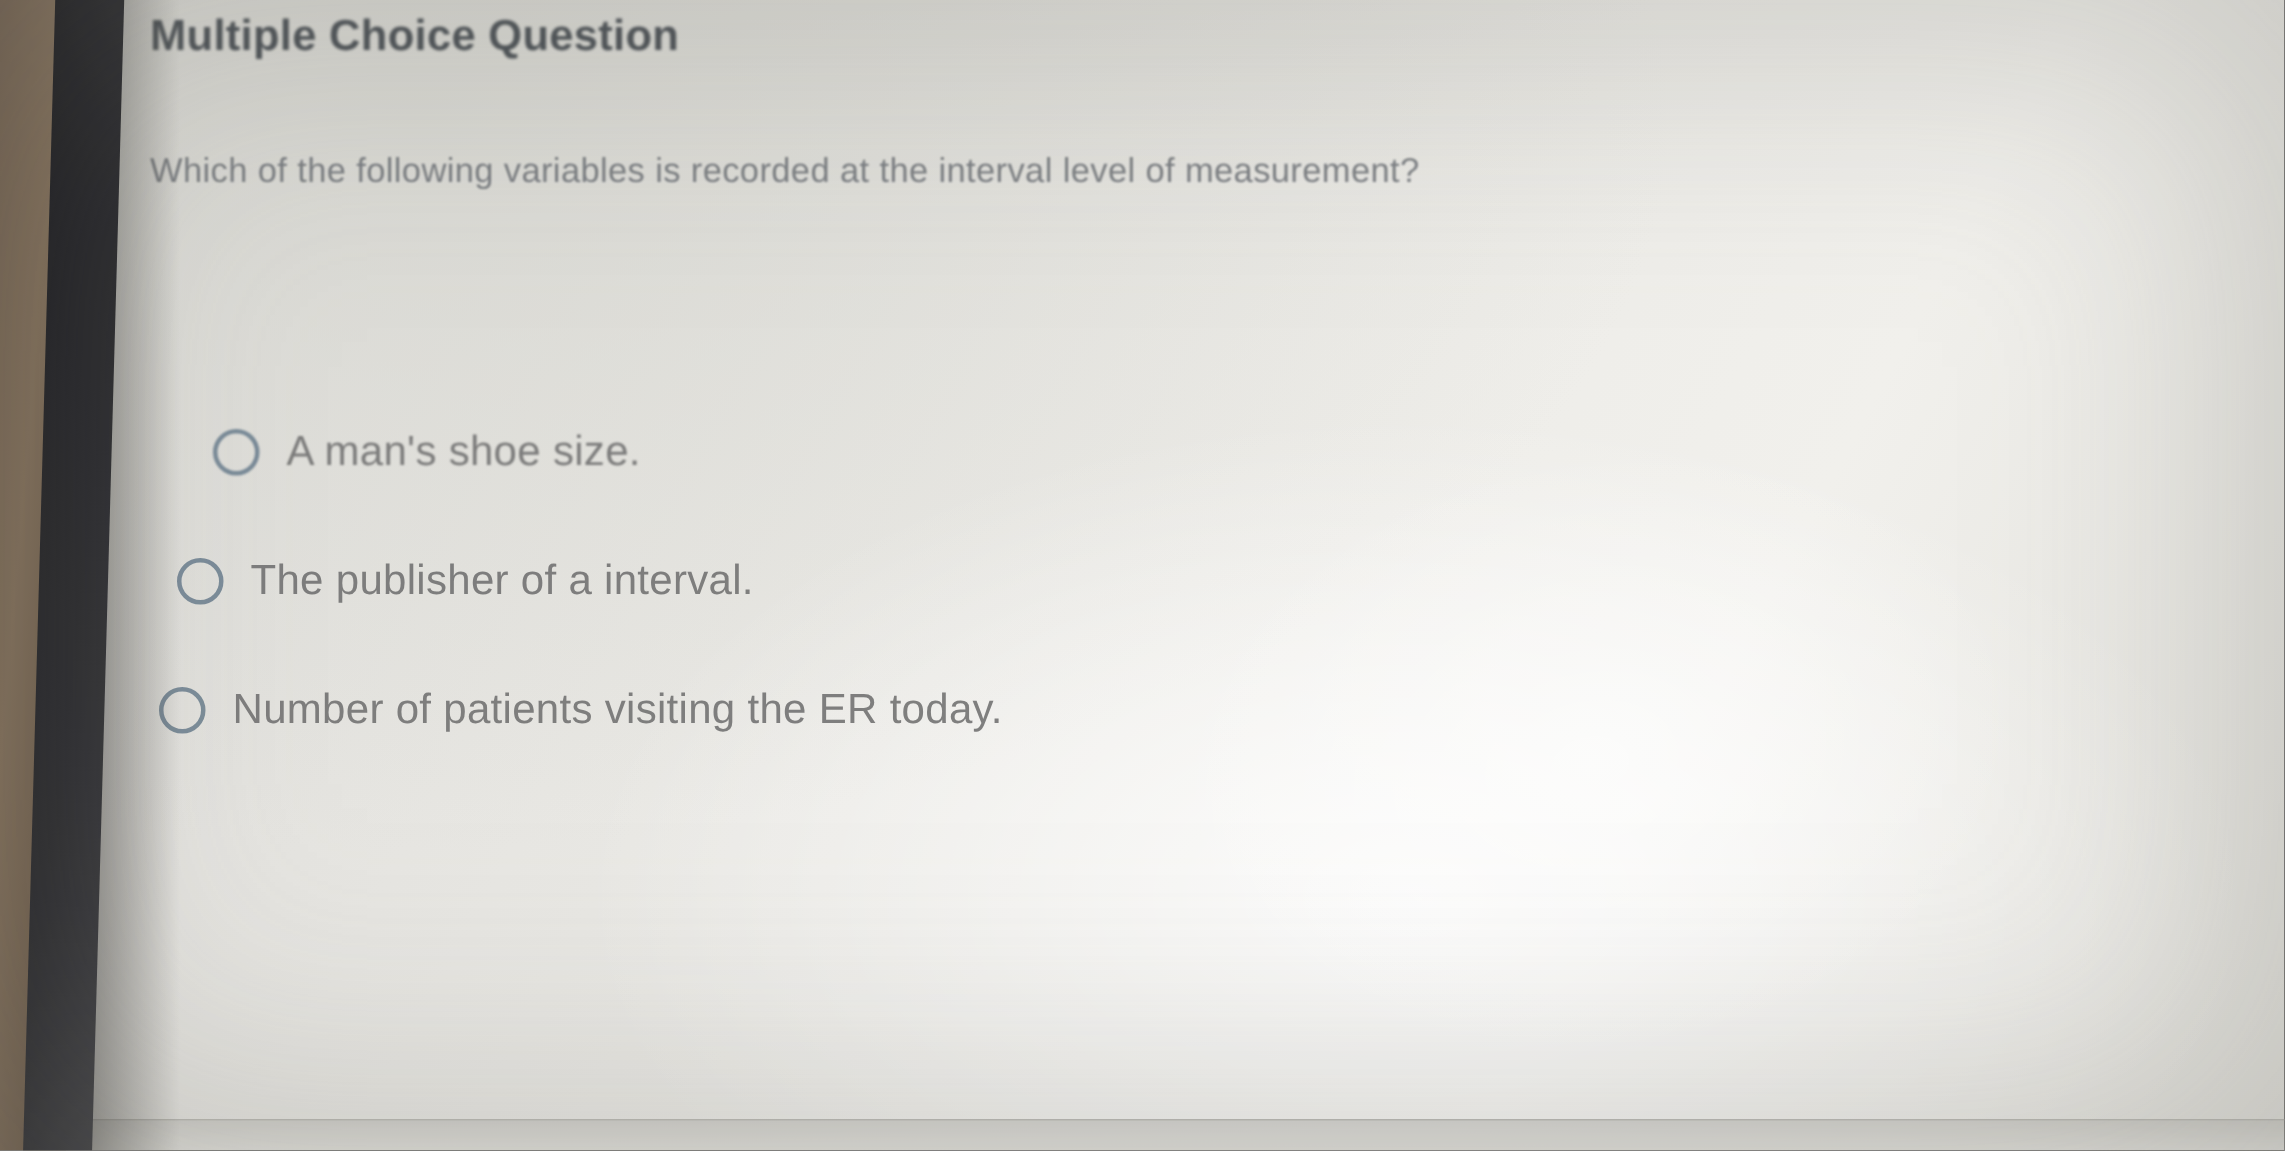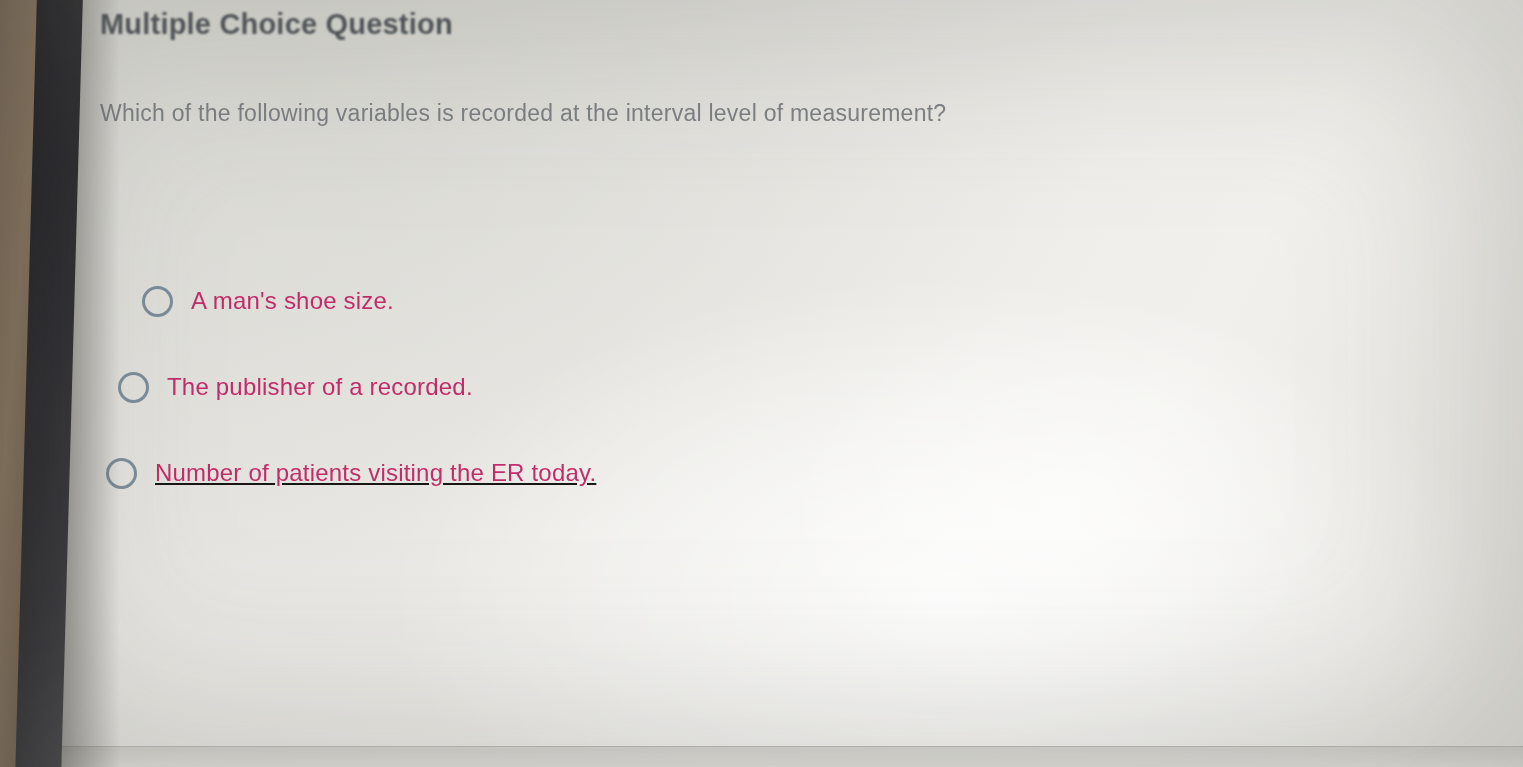--- a/index.html
+++ b/index.html
@@ -108,33 +108,33 @@
   .radio {
     flex: 0 0 auto;
     width: 25px;
     height: 25px;
     border-radius: 50%;
     border: 3px solid #64798a;
     margin-right: 18px;
     opacity: 0.82;
   }
   .opt-label {
-    font-size: 24px;
-    color: #be185d;
+    font-size: 28px;
+    color: #737373;
     letter-spacing: 0.2px;
     opacity: 0.9;
   }
 
   
   .blur-1 { filter: blur(0.9px); }
   .blur-2 { filter: blur(0.75px); }
   .blur-3 { filter: blur(0.55px); }
   .blur-4 { filter: blur(0.35px); }
   .blur-5 { filter: blur(0.2px); }
-  .blur-6 { filter: blur(0.1px); text-decoration: underline; }
+  .blur-6 { filter: blur(0.1px); }
 
   .opt-1 { margin-left: 42px; }
   .opt-2 { margin-left: 30px; }
   .opt-3 { margin-left: 18px; }
   .opt-4 { margin-left: 6px; }
 </style>
 </head>
 <body>
 
 <div id="shot">
@@ -151,21 +151,21 @@
     <div class="options">
 
       <div class="option opt-1 blur-3">
         <span class="radio"></span>
         <span class="opt-label">A man's shoe size.</span>
       </div>
 
 
       <div class="option opt-3 blur-5">
         <span class="radio"></span>
-        <span class="opt-label">The publisher of a recorded.</span>
+        <span class="opt-label">The publisher of a interval.</span>
       </div>
 
       <div class="option opt-4 blur-6">
         <span class="radio"></span>
         <span class="opt-label">Number of patients visiting the ER today.</span>
       </div>
 
     </div>
   </div>
 

